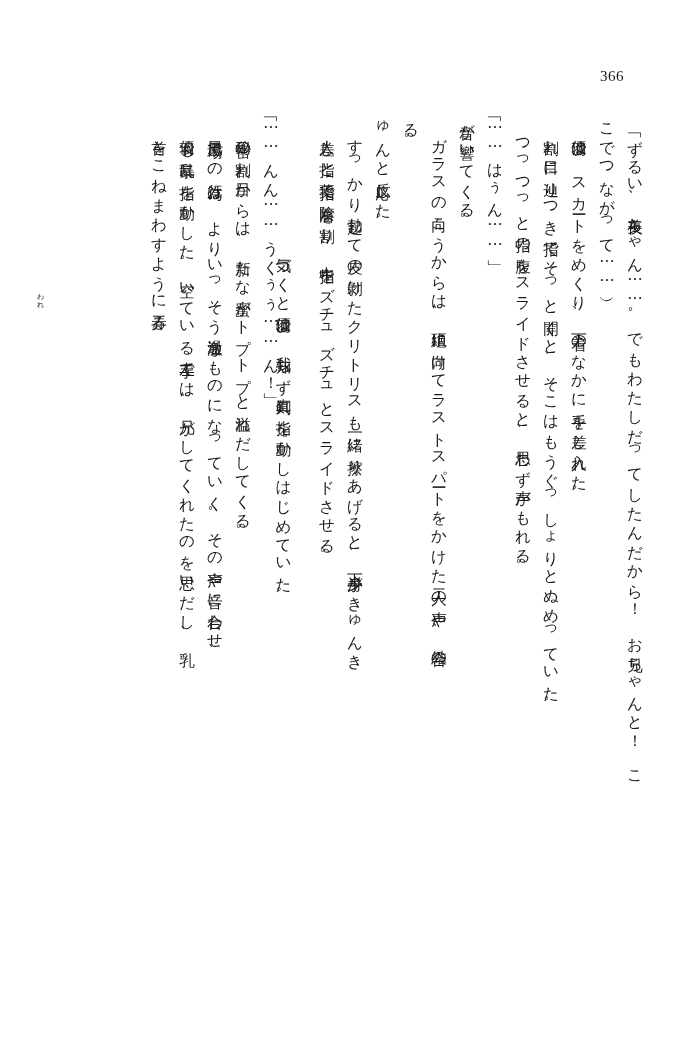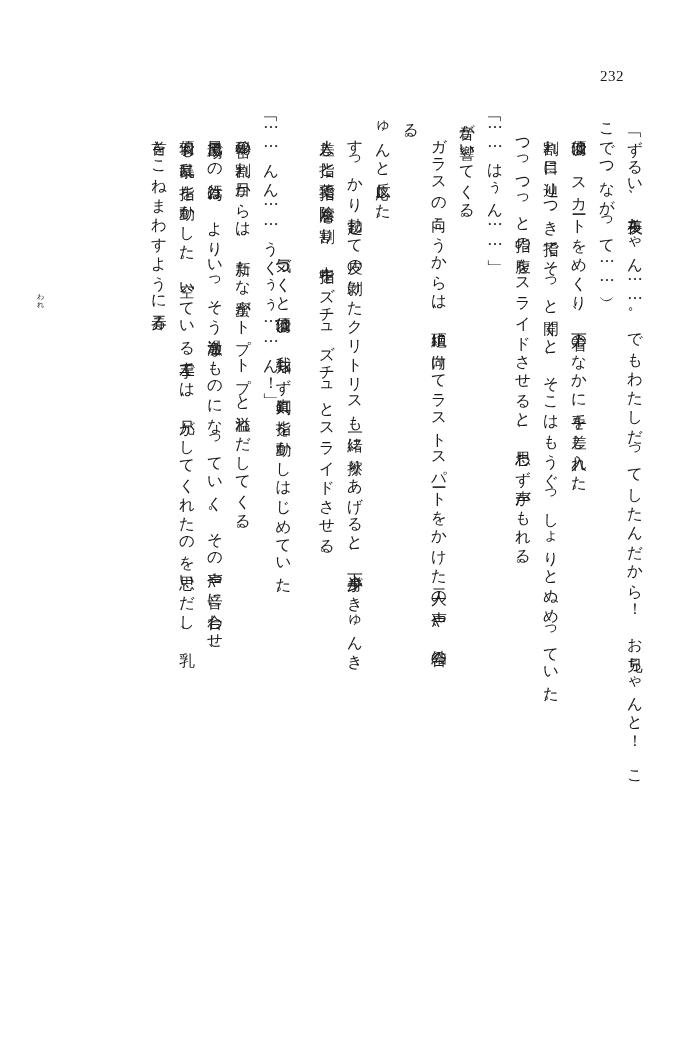--- a/index.html
+++ b/index.html
@@ -57,21 +57,21 @@
   }
   .vline.indent {
     padding-top: 16px;
   }
 </style>
 </head>
 <body>
 
 <div id="page">
 
-  <div id="page-number">232</div>
+  <div id="page-number">366</div>
 
   <div id="body-text">
     <div class="vline indent">「ずるい、美夜ちゃん……。でもわたしだってしたんだから！　お兄ちゃんと！　こ</div>
     <div class="vline">こでつながって……）</div>
     <div class="vline indent">優羽は、スカートをめくり、下着のなかに手を差し入れた。</div>
     <div class="vline indent">割れ目に辿りつき指でそっと開くと、そこはもうぐっしょりとぬめっていた。</div>
     <div class="vline indent">つっつっと指の腹をスライドさせると、思わず声がもれる。</div>
     <div class="vline">「……はぅん……」</div>
     <div class="vline">音が響いてくる。</div>
     <div class="vline indent">ガラスの向こうからは、絶頂に向けてラストスパートをかけた二人の声や、結合の</div>

